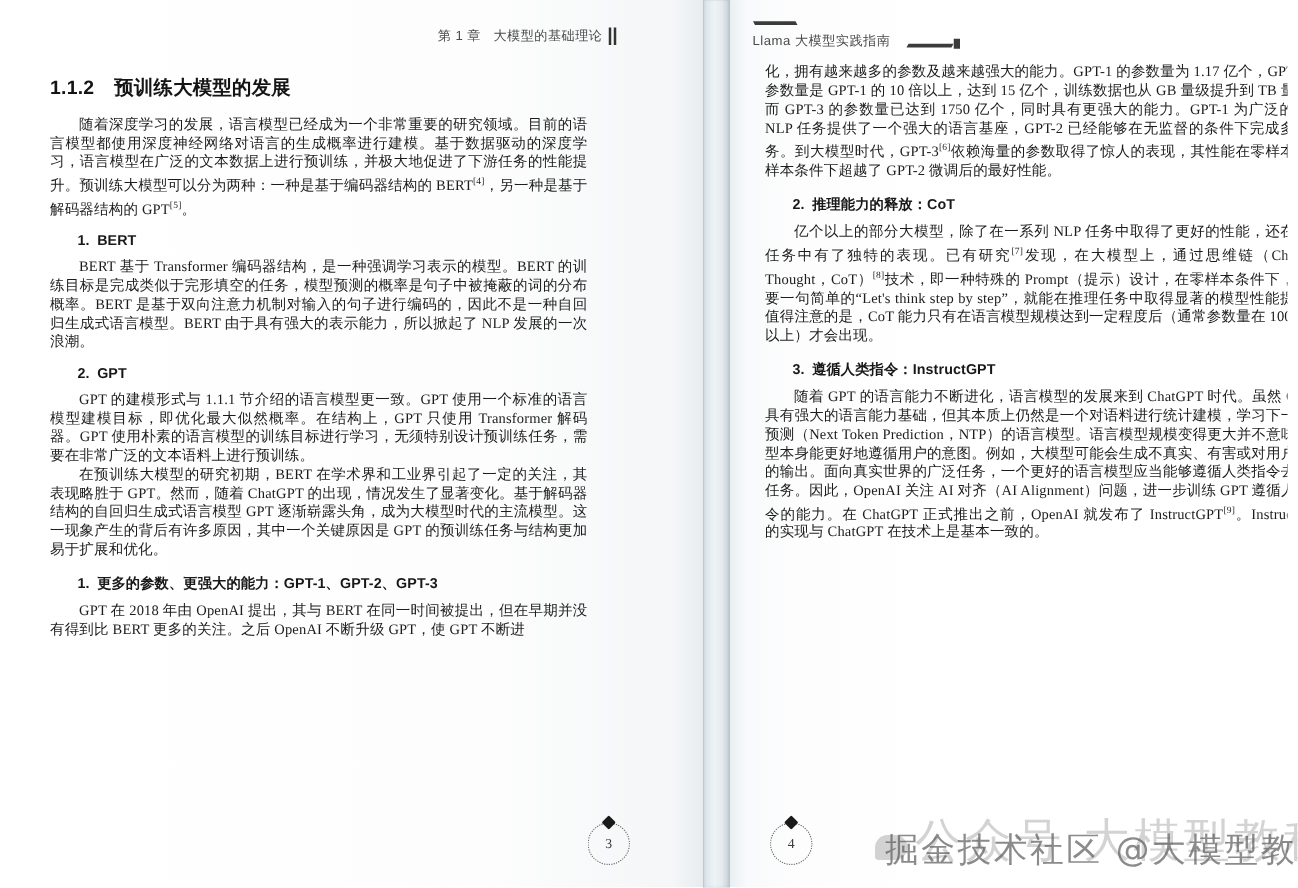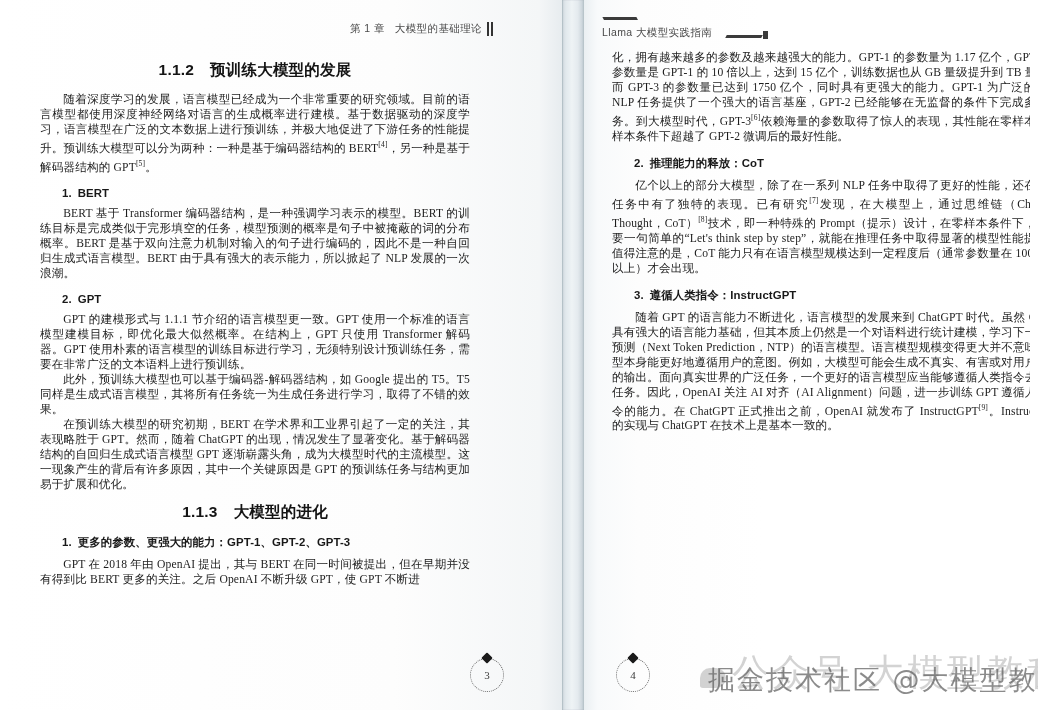--- a/index.html
+++ b/index.html
@@ -124,21 +124,20 @@
   .page.left .col  { left: 40px; width: 430px; }
   .page.right .col { left: 28px; width: 448px; }
 
   h2.sec {
     font-family: "Liberation Sans", "DejaVu Sans", sans-serif;
     font-size: 15.5px;
     font-weight: bold;
     color: #141414;
     margin: 10px 0 11px 0;
     letter-spacing: .2px;
-    text-align: center;
   }
   h2.sec .num { display: inline-block; margin-right: 16px; }
 
   h3.sub {
     font-family: Liberation Sans, sans-serif;
     font-size: 11.4px;
     font-weight: bold;
     color: #181818;
     margin: 12px 0 7px 22px;
     letter-spacing: .1px;
@@ -254,27 +253,23 @@
       </h3>
 
       <p class="body">BERT 基于 Transformer 编码器结构，是一种强调学习表示的模型。BERT 的训练目标是完成类似于完形填空的任务，模型预测的概率是句子中被掩蔽的词的分布概率。BERT 是基于双向注意力机制对输入的句子进行编码的，因此不是一种自回归生成式语言模型。BERT 由于具有强大的表示能力，所以掀起了 NLP 发展的一次浪潮。</p>
 
       <h3 class="sub">
         <span class="n">2.</span><span>GPT</span>
       </h3>
 
       <p class="body">GPT 的建模形式与 1.1.1 节介绍的语言模型更一致。GPT 使用一个标准的语言模型建模目标，即优化最大似然概率。在结构上，GPT 只使用 Transformer 解码器。GPT 使用朴素的语言模型的训练目标进行学习，无须特别设计预训练任务，需要在非常广泛的文本语料上进行预训练。</p>
 
-      <p class="body">此外，预训练大模型也可以基于编码器-解码器结构，如 Google 提出的 T5。T5 同样是生成式语言模型，其将所有任务统一为生成任务进行学习，取得了不错的效果。</p>
 
       <p class="body">在预训练大模型的研究初期，BERT 在学术界和工业界引起了一定的关注，其表现略胜于 GPT。然而，随着 ChatGPT 的出现，情况发生了显著变化。基于解码器结构的自回归生成式语言模型 GPT 逐渐崭露头角，成为大模型时代的主流模型。这一现象产生的背后有许多原因，其中一个关键原因是 GPT 的预训练任务与结构更加易于扩展和优化。</p>
 
-      <h2 class="sec">
-        <span class="num">1.1.3</span><span>大模型的进化</span>
-      </h2>
 
       <h3 class="sub">
         <span class="n">1.</span><span>更多的参数、更强大的能力：GPT-1、GPT-2、GPT-3</span>
       </h3>
 
       <p class="body">GPT 在 2018 年由 OpenAI 提出，其与 BERT 在同一时间被提出，但在早期并没有得到比 BERT 更多的关注。之后 OpenAI 不断升级 GPT，使 GPT 不断进</p>
     </div>
 
     <div class="folio">
       <div class="ring"></div>

